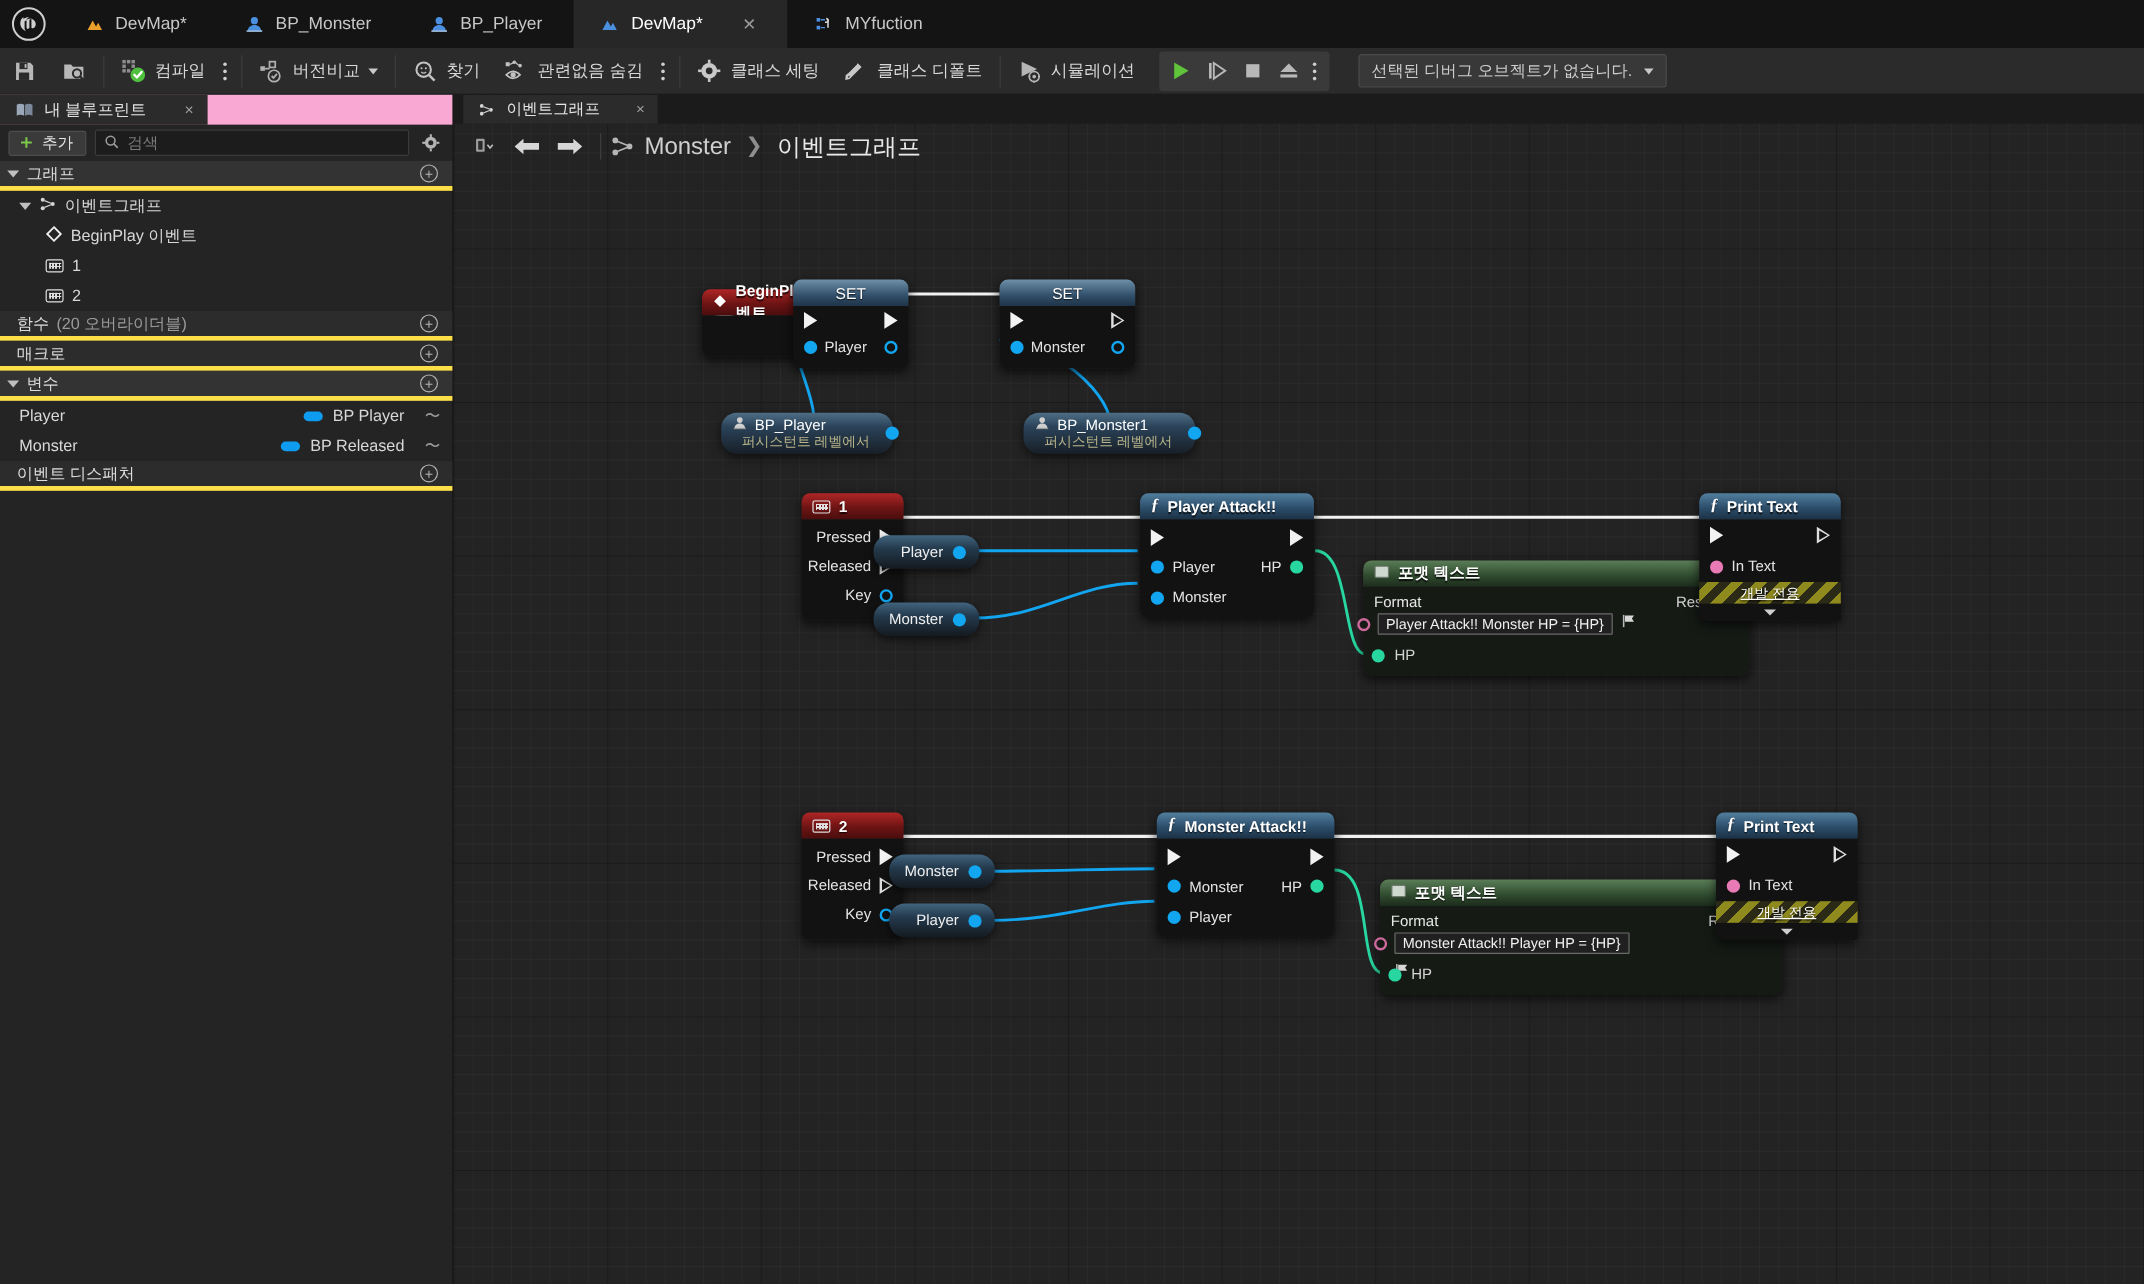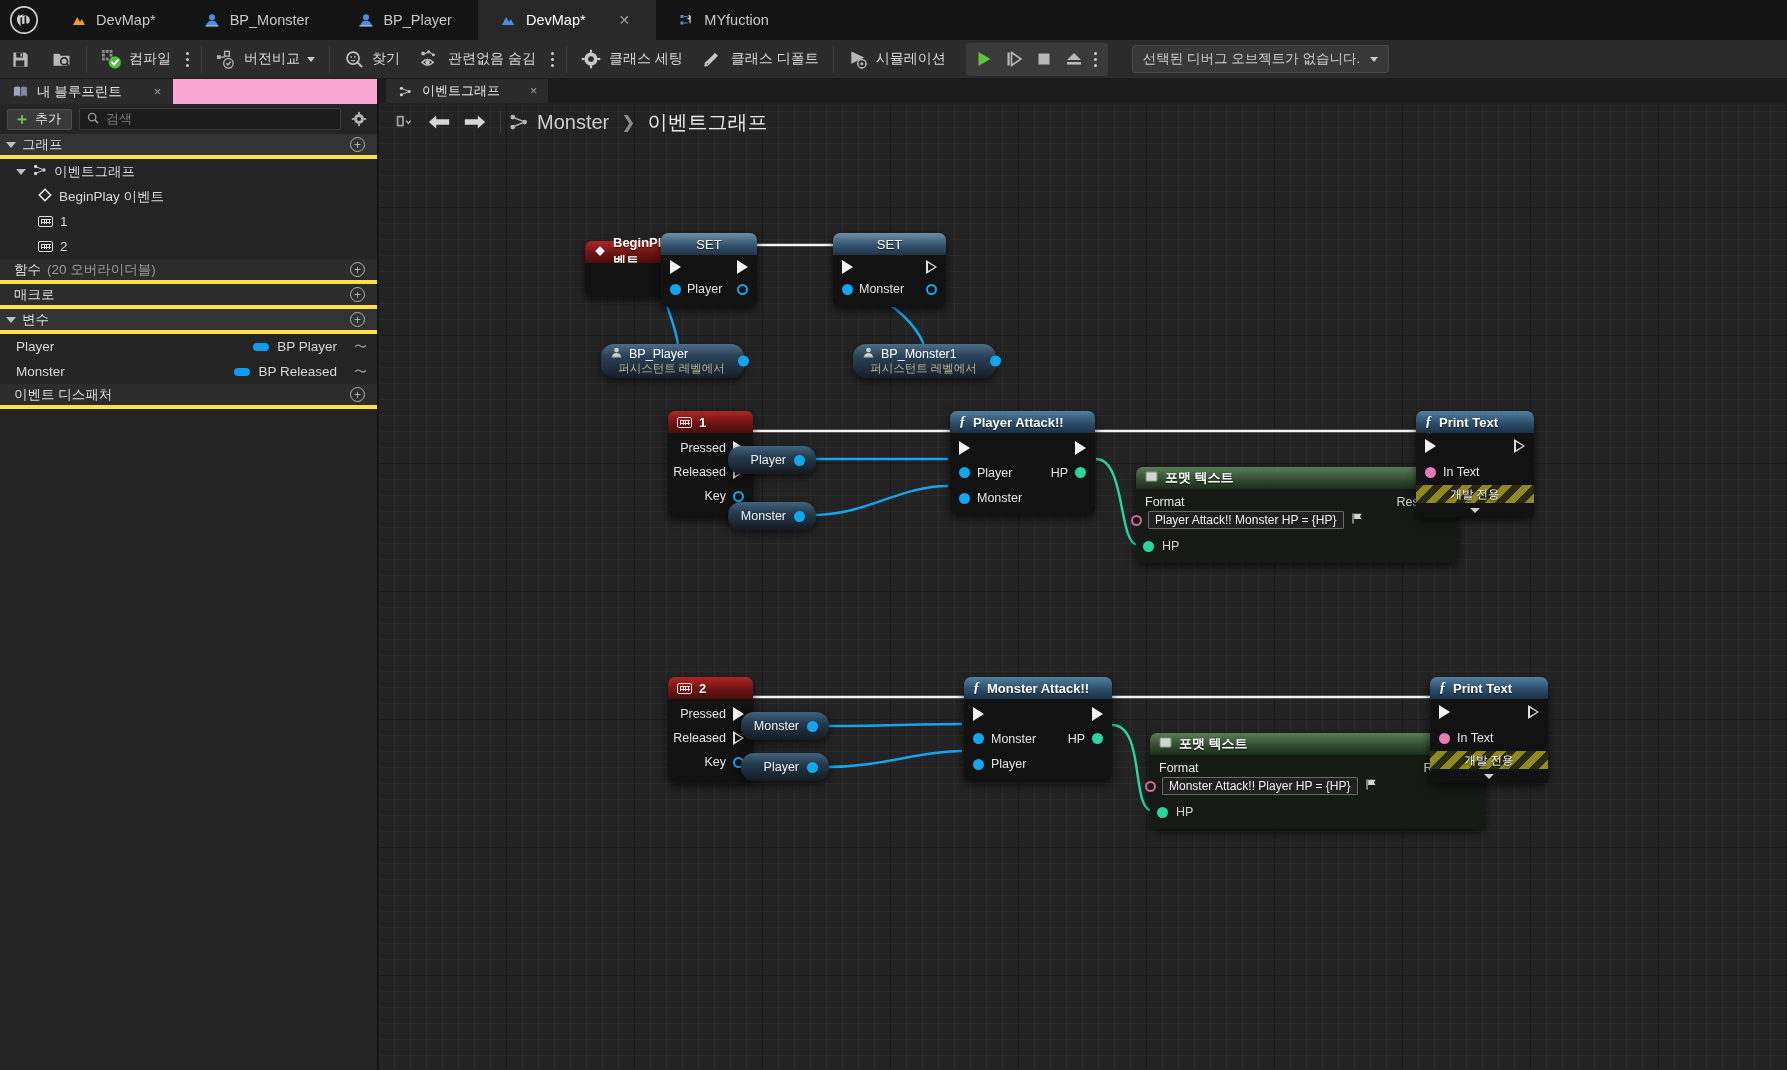--- a/index.html
+++ b/index.html
@@ -210,20 +210,21 @@
     box-shadow: 0 3px 8px rgba(0,0,0,.6);
     display:flex; align-items:center; justify-content:flex-end; gap: 8px;
     padding: 0 11px 0 20px; font-size:12.5px; color:#f0f0f0;
   }
 
   .devonly {
     height: 18px; position:relative; overflow:hidden;
     display:flex; align-items:center; justify-content:center;
     font-size:11.5px; color:#ffffff; text-shadow: 0 1px 2px #000;
     background: repeating-linear-gradient(-45deg, #8f8a1e 0 7px, #2a2a16 7px 14px);
+    text-decoration: underline;
   }
   .expander { height: 14px; display:flex; align-items:center; justify-content:center; }
   .chev-d { width:0;height:0;border-left:5px solid transparent;border-right:5px solid transparent;border-top:5px solid #cfcfcf; }
 
   .fmtbox {
     display:inline-flex; align-items:center; height:18px; padding:0 6px;
     background:#202020; border:1px solid #6a6a6a; font-size:12px; color:#f0f0f0; border-radius:1px;
   }
 
   .watermark {
@@ -974,21 +975,21 @@
           <span>
             <svg width="13" height="13" viewBox="0 0 14 14">
                 <rect x="1" y="2" width="12" height="10" rx="1" fill="#cfd8cf" stroke="#6f7a6f" stroke-width="1"></rect>
               </svg>
           </span>
           <span>포맷 텍스트</span>
         </div>
         <div class="node-body" style="height:74px; position:relative; background:#151a15;">
           <div style="position:absolute; left:9px; top:6px; font-size:12.5px; color:#e8e8e8;">Format</div>
           <span class="ring txt" style="position:absolute; left:-5px; top:26px;"></span>
-          <div style="position:absolute; left:12px; top:22px; display:flex; align-items:flex-start; gap:7px;">
+          <div style="position:absolute; left:12px; top:22px; display:flex; align-items:flex-start; gap:7px;flex-direction:column;">
             <span class="fmtbox">Monster Attack!! Player HP = {HP}</span>
             <span>
               <svg width="13" height="13" viewBox="0 0 14 14">
                   <rect x="1.5" y="1.5" width="1.4" height="11" fill="#b9b9b9"></rect>
                   <path d="M3.4 2 H11.5 L9.6 4.8 L11.5 7.6 H3.4z" fill="#d6d6d6"></path>
                 </svg>
             </span>
           </div>
           <div style="position:absolute; left:7px; top:50px; display:flex; align-items:center; gap:8px; font-size:12.5px;">
             <span class="dot flt"></span>

